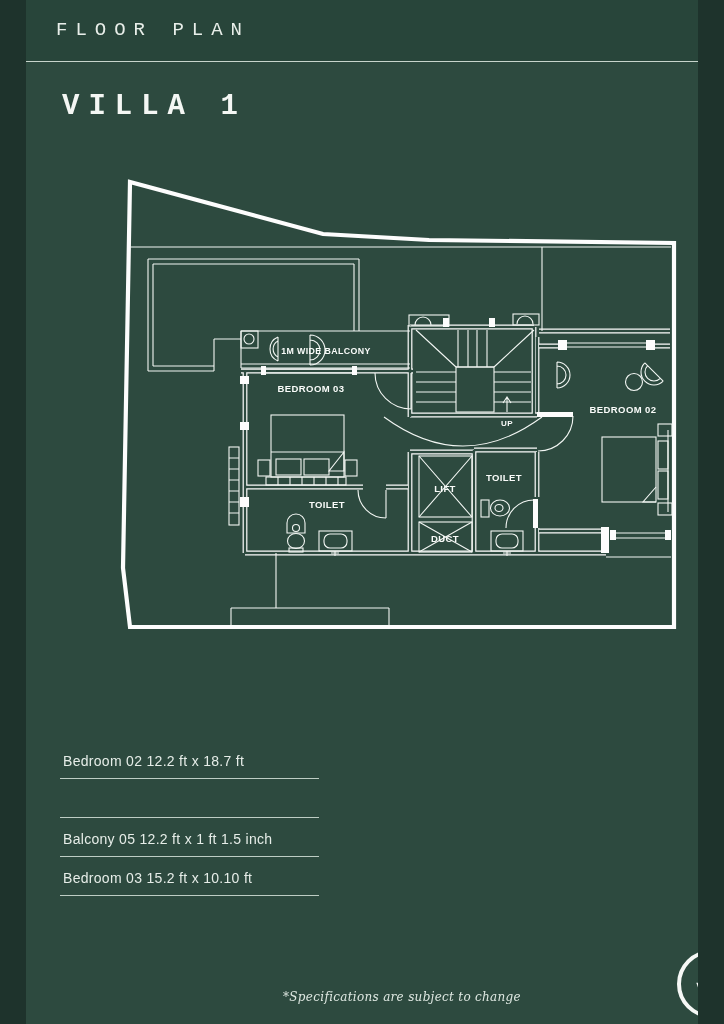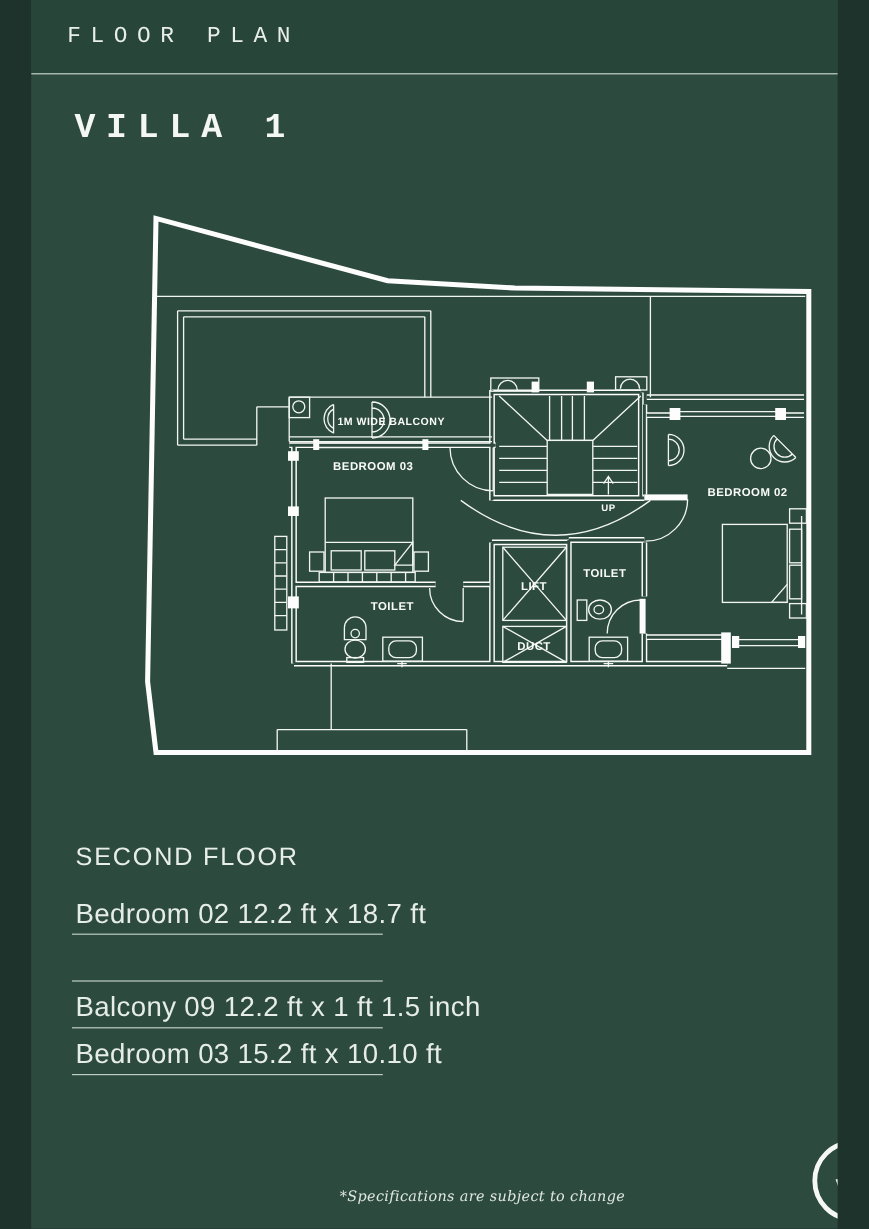--- a/index.html
+++ b/index.html
@@ -23,21 +23,21 @@
     letter-spacing:9px;color:#f4f7f4;white-space:nowrap;
   }
   svg.plan{position:absolute;left:0;top:0;}
   .floor-title{
     position:absolute;left:37px;top:703px;margin:0;
     font-size:21px;font-weight:400;letter-spacing:1.5px;color:#e8efe9;white-space:nowrap;
   }
   .room-list{position:absolute;left:37px;top:751px;width:258px;}
   .room-row{position:relative;height:39px;}
   .room-row .room-label{
-    display:block;font-size:23px;letter-spacing:0.3px;color:#e6ede8;
+    display:block;font-size:14px;letter-spacing:0.3px;color:#e6ede8;
     line-height:20px;white-space:nowrap;
   }
   .room-row .rule{
     position:absolute;left:-3px;top:27px;width:259px;height:1px;
     background:rgba(226,237,230,0.8);
   }
   .footnote{
     position:absolute;left:0;top:990px;width:724px;text-align:center;
     font-family:"DejaVu Serif",serif;font-style:italic;font-size:12px;
     color:#dfe8e2;letter-spacing:0.3px;padding-left:14px;
@@ -173,32 +173,31 @@
       <text x="285" y="392">BEDROOM 03</text>
       <text x="301" y="508">TOILET</text>
       <text x="419" y="492">LIFT</text>
       <text x="419" y="542">DUCT</text>
       <text x="478" y="481">TOILET</text>
       <text x="597" y="413">BEDROOM 02</text>
       <text x="481" y="426" font-size="8">UP</text>
     </g>
   </svg>
 
-  <h2 class="floor-title">SECOND FLOOR</h2>
 
   <div class="room-list">
     <div class="room-row">
       <span class="room-label">Bedroom 02 12.2 ft x 18.7 ft</span>
       <div class="rule"></div>
     </div>
     <div class="room-row">
       <div class="rule"></div>
     </div>
     <div class="room-row">
-      <span class="room-label">Balcony 09 12.2 ft x 1 ft 1.5 inch</span>
+      <span class="room-label">Balcony 05 12.2 ft x 1 ft 1.5 inch</span>
       <div class="rule"></div>
     </div>
     <div class="room-row">
       <span class="room-label">Bedroom 03 15.2 ft x 10.10 ft</span>
       <div class="rule"></div>
     </div>
   </div>
 
   <div class="footnote">*Specifications are subject to change</div>
 

